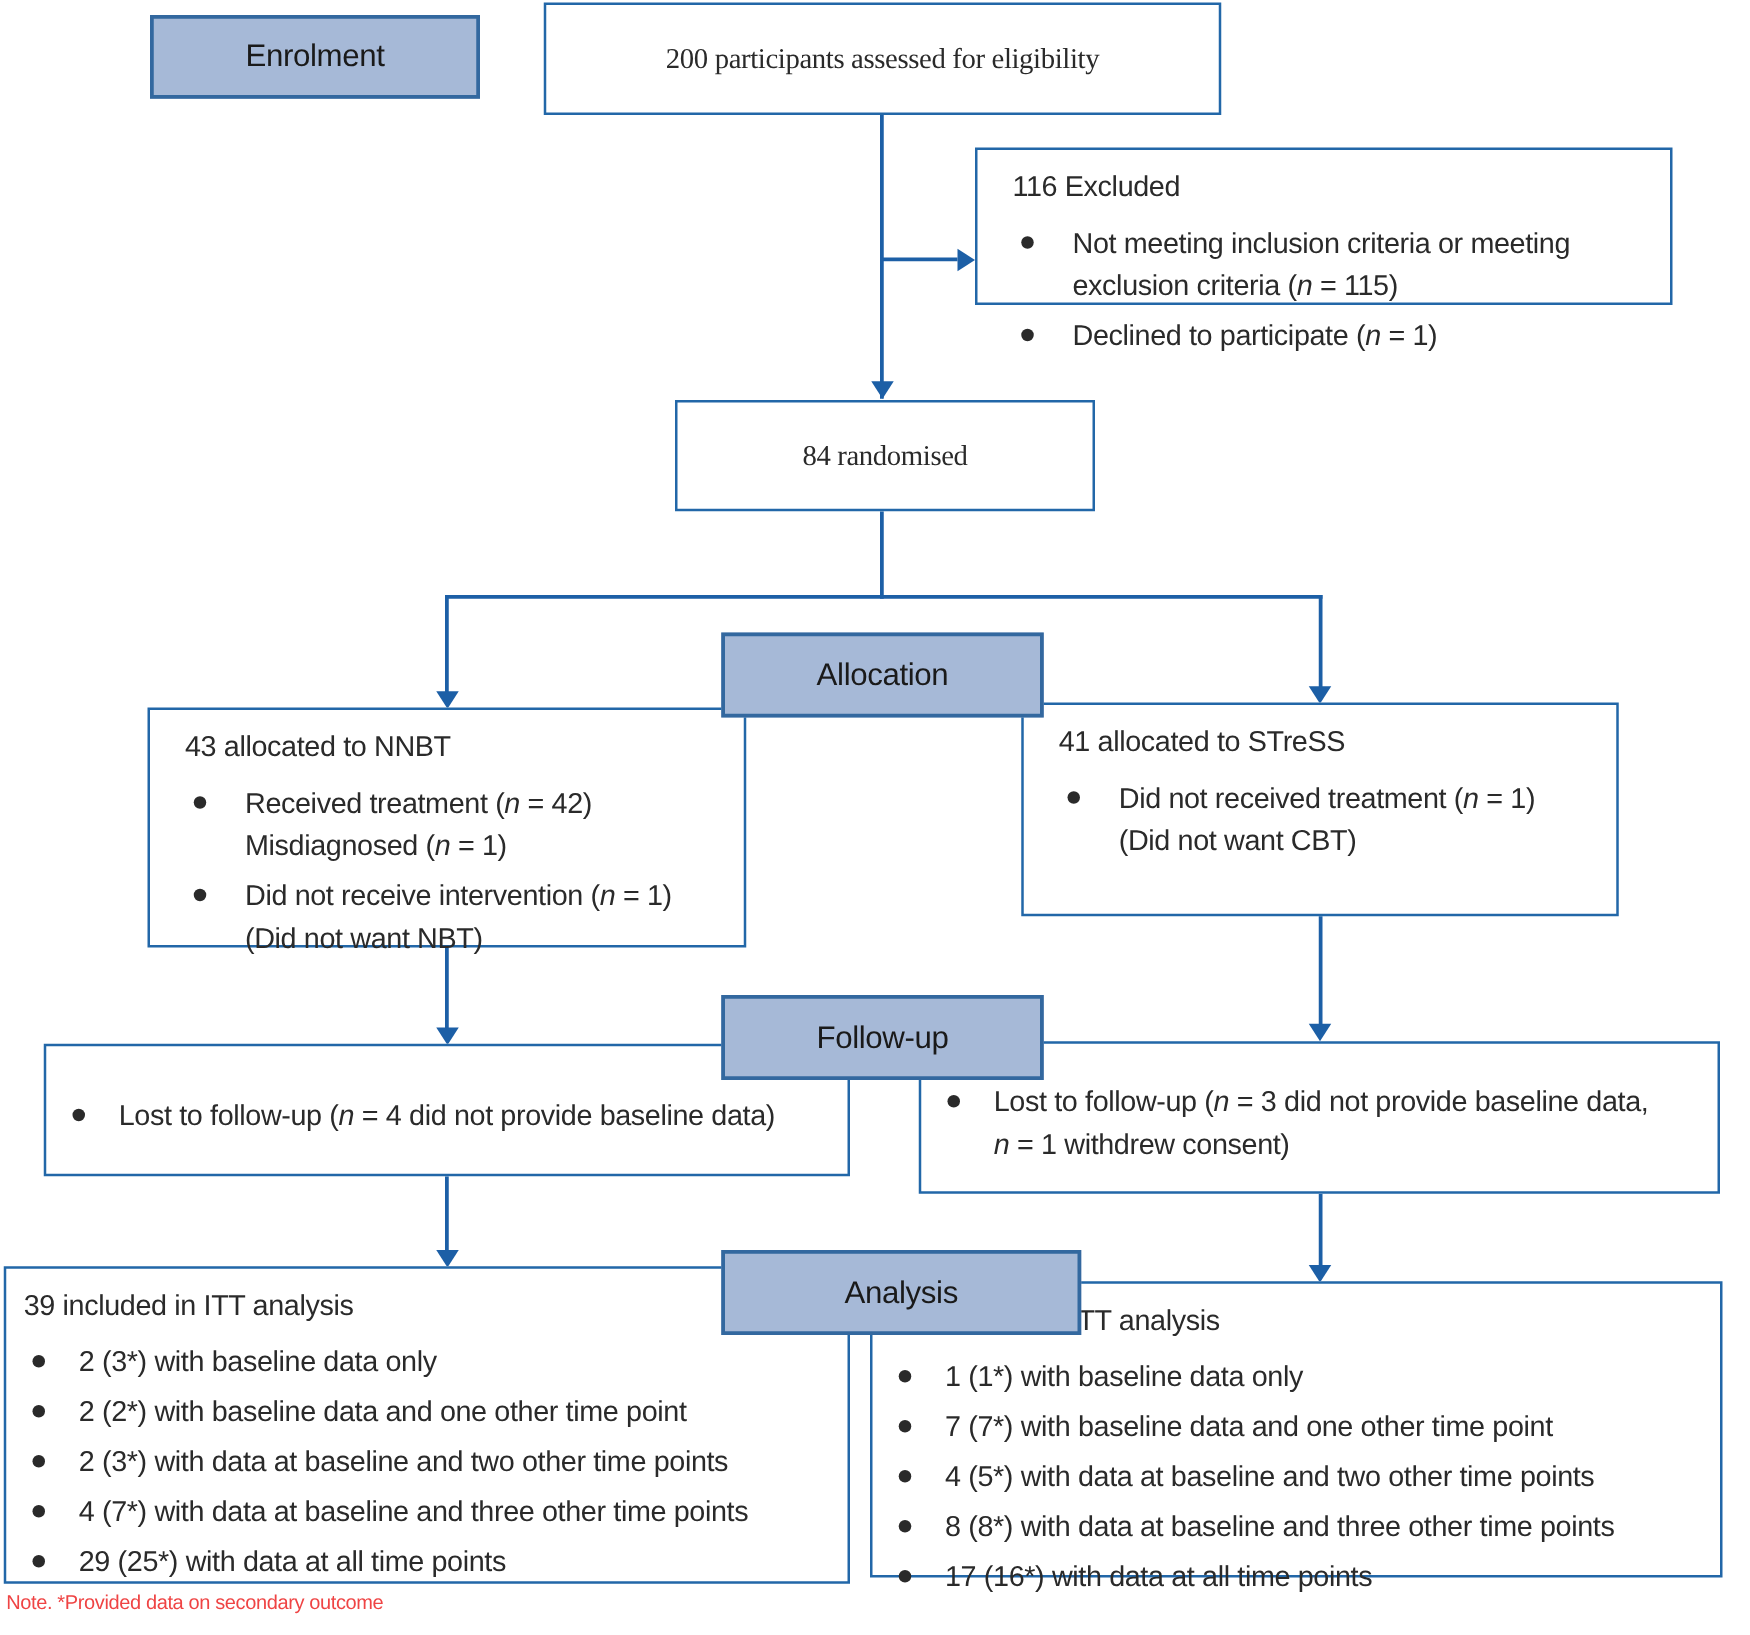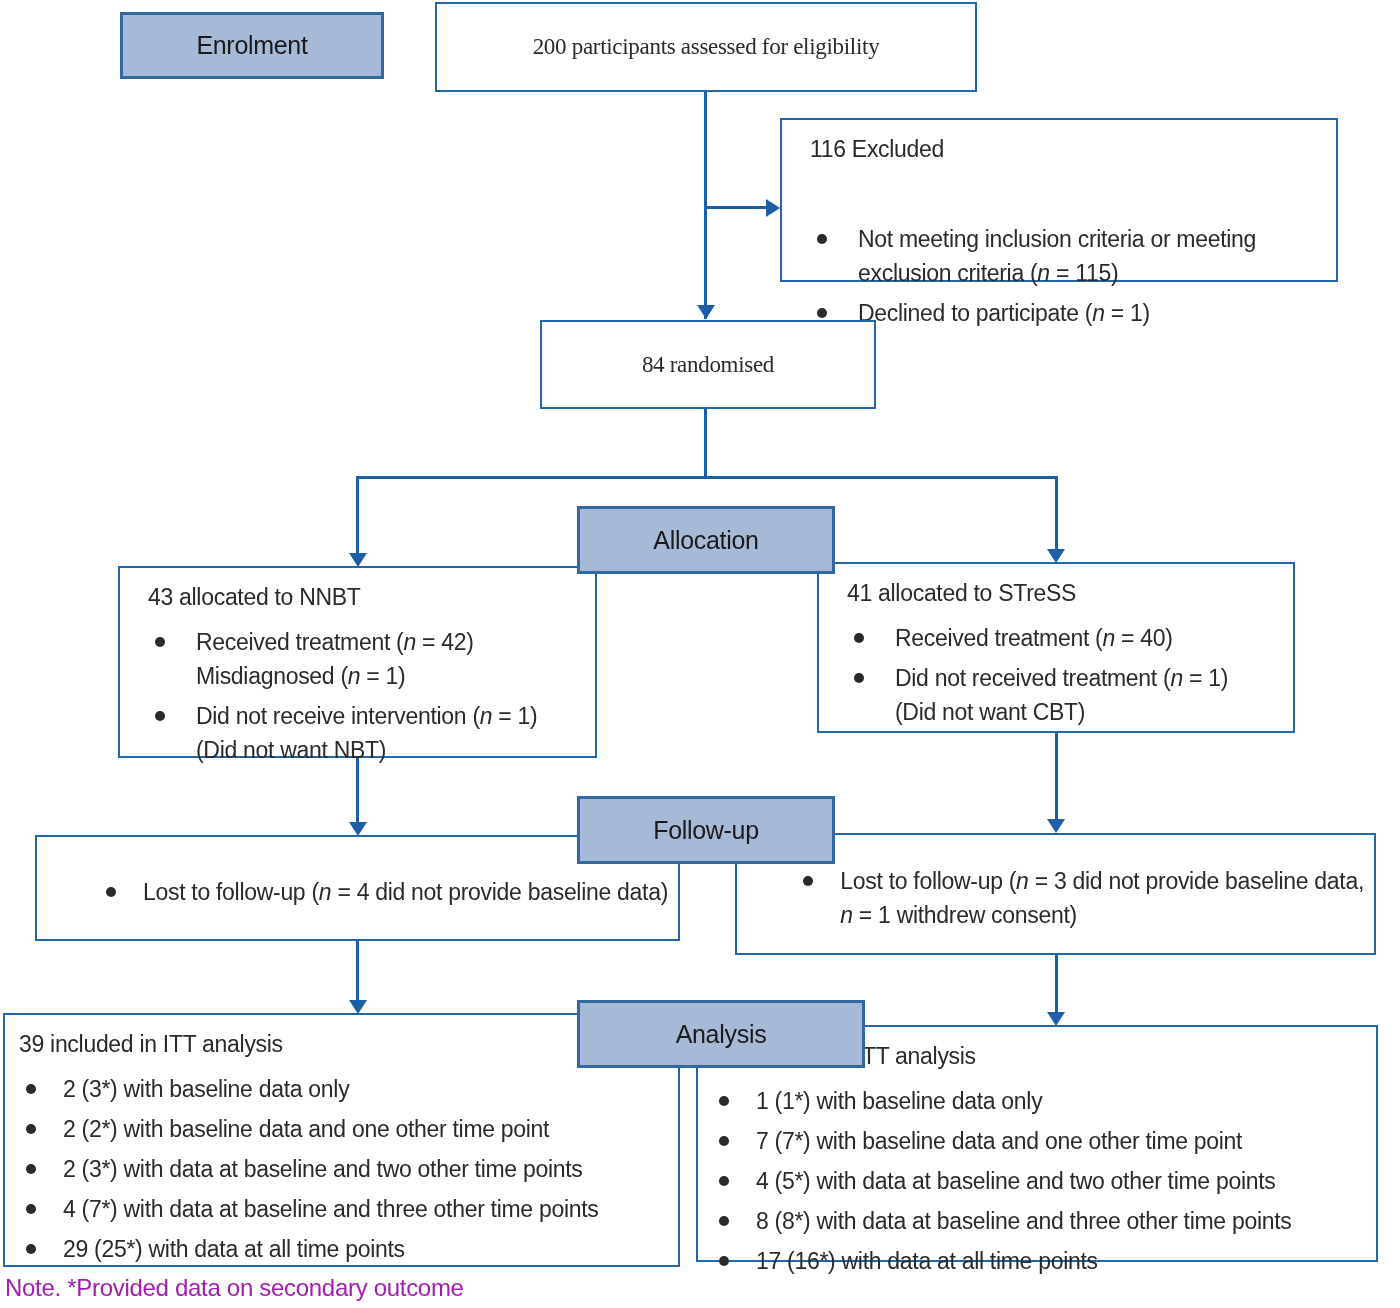--- a/index.html
+++ b/index.html
@@ -27,21 +27,21 @@
     border:2.5px solid #2267a8;
     box-sizing:border-box;
     font-size:23px;
     line-height:34px;
     letter-spacing:-0.3px;
     display:flex;
     flex-direction:column;
     z-index:1;
   }
   .center-both{align-items:center;justify-content:center;text-align:center;font-family:Liberation Serif, serif;}
-  .center-v{justify-content:center;align-items:flex-end;}
+  .center-v{justify-content:center;}
   .pad-lg{padding:12px 14px 10px 28px;}
   .pad-sm{padding:12px 10px 10px 14px;}
   .box-title{margin-bottom:5px;}
   .bullet-row{display:flex;margin-top:6px;}
   .bullet-dot{
     flex:0 0 auto;
     width:10px;height:10px;border-radius:50%;
     background:#2a2a2a;
     margin:12px 0 0 7px;
   }
@@ -57,23 +57,23 @@
     display:flex;
     align-items:center;
     justify-content:center;
     font-size:25px;
     letter-spacing:-0.3px;
     color:#1a1a1a;
     z-index:2;
   }
   .footnote{
     position:absolute;
-    font-size:24px;
+    font-size:16px;
     letter-spacing:-0.3px;
-    color:#a21caf;
+    color:#ef4444;
     z-index:1;
   }
 </style>
 </head>
 <body>
 
 <div class="canvas">
 
   <div class="line" style="left:704px;top:92px;width:3px;height:227px;"></div>
   <div class="arrow-down" style="left:697px;top:305px;"></div>
@@ -115,21 +115,21 @@
   </div>
 
   <div class="stage-label" style="left:577px;top:956px;width:288px;height:68px;margin-top:44px;">
     <span>Analysis</span>
   </div>
 
   <div class="flow-box center-both" style="left:435px;top:2px;width:542px;height:90px;">
     <span>200 participants assessed for eligibility</span>
   </div>
 
-  <div class="flow-box pad-lg" style="left:780px;top:118px;width:558px;height:164px;gap:45px;">
+  <div class="flow-box pad-lg" style="left:780px;top:118px;width:558px;height:126px;">
     <div class="box-title">116 Excluded</div>
     <div>
         <div class="bullet-row">
           <span class="bullet-dot"></span>
           <div class="bullet-text">Not meeting inclusion criteria or meeting<br>exclusion criteria (<i>n</i> = 115)</div>
         </div>
         <div class="bullet-row">
           <span class="bullet-dot"></span>
           <div class="bullet-text">Declined to participate (<i>n</i> = 1)</div>
         </div>
@@ -152,24 +152,20 @@
           <div class="bullet-text">Did not receive intervention (<i>n</i> = 1)<br>(Did not want NBT)</div>
         </div>
       </div>
   </div>
 
   <div class="flow-box pad-lg" style="left:817px;top:562px;width:478px;height:171px;">
     <div class="box-title">41 allocated to STreSS</div>
     <div>
         <div class="bullet-row">
           <span class="bullet-dot"></span>
-          <div class="bullet-text">Received treatment (<i>n</i> = 40)</div>
-        </div>
-        <div class="bullet-row">
-          <span class="bullet-dot"></span>
           <div class="bullet-text">Did not received treatment (<i>n</i> = 1)<br>(Did not want CBT)</div>
         </div>
       </div>
   </div>
 
   <div class="flow-box pad-sm center-v" style="left:35px;top:835px;width:645px;height:106px;">
     <div>
         <div class="bullet-row">
           <span class="bullet-dot"></span>
           <div class="bullet-text">Lost to follow-up (<i>n</i> = 4 did not provide baseline data)</div>

